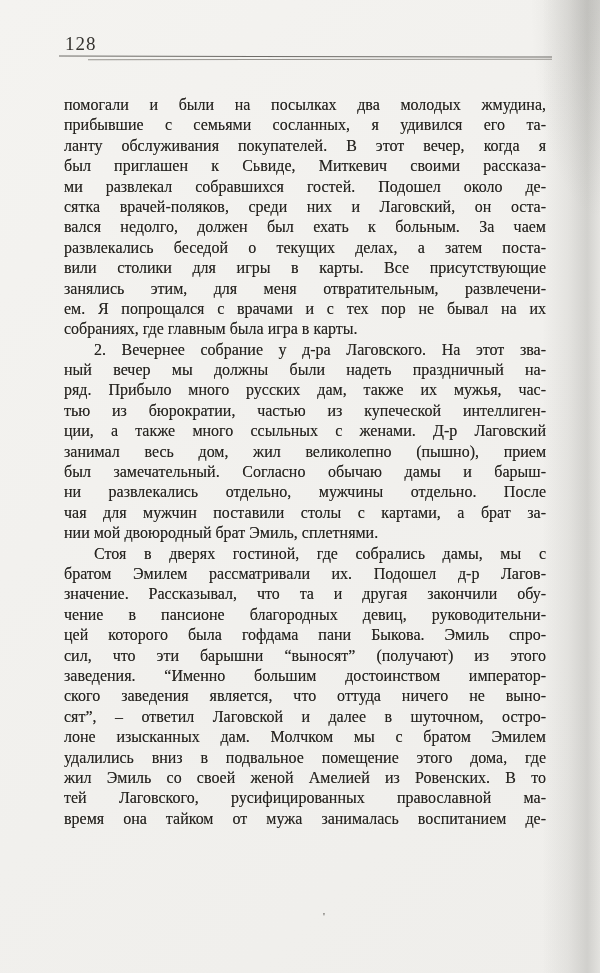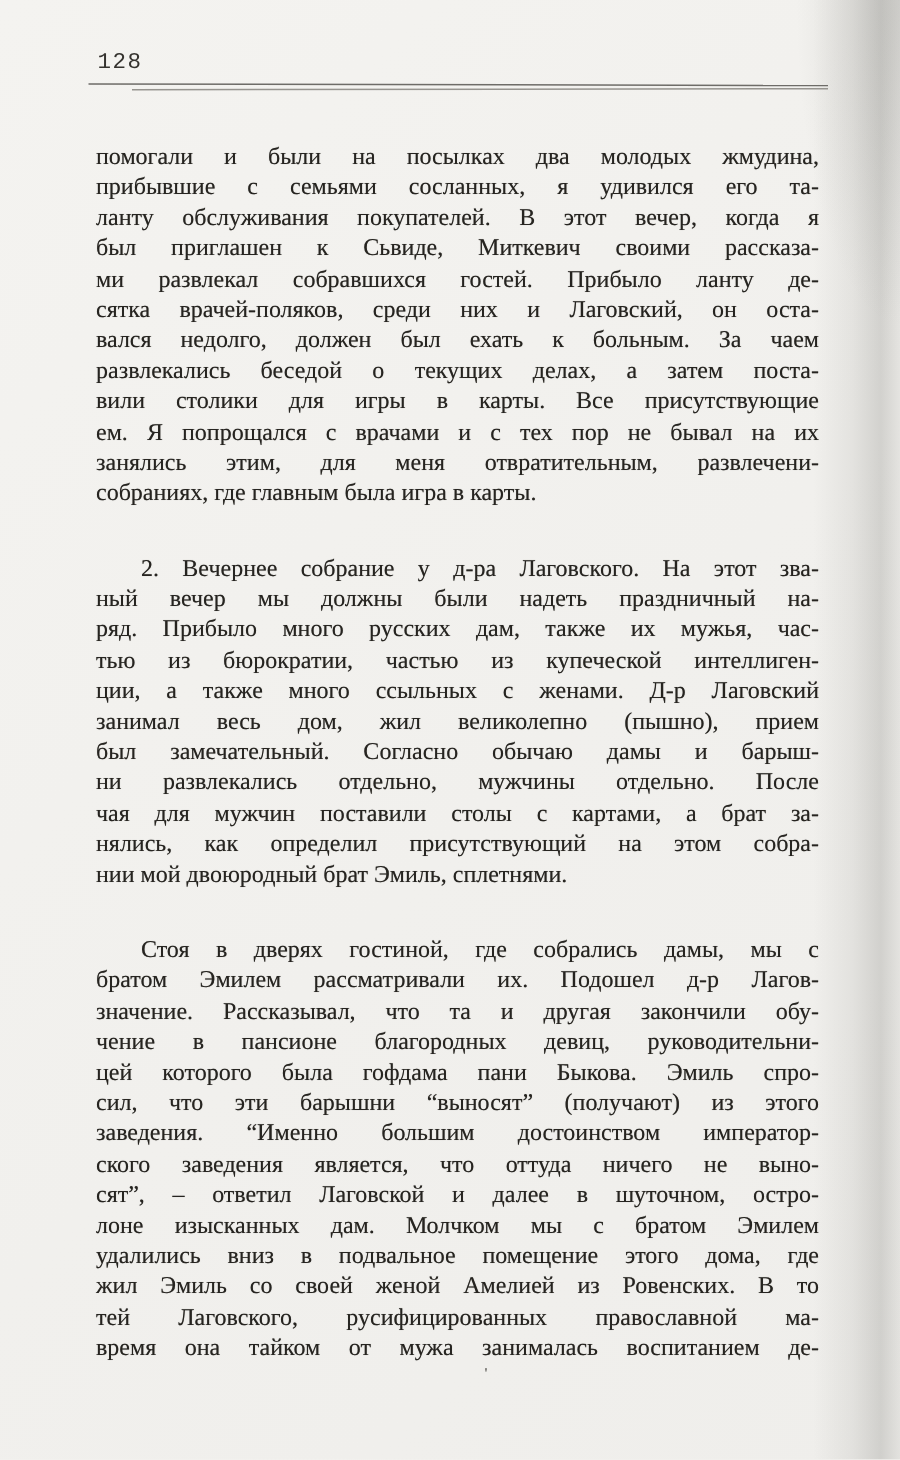--- a/index.html
+++ b/index.html
@@ -27,23 +27,22 @@
   }
   .scan-shadow-top {
     position: absolute; top: 0; right: 0;
     width: 70px; height: 220px;
     background: radial-gradient(ellipse at 100% 0%,
       rgba(95,95,90,0.18) 0%, rgba(95,95,90,0) 70%);
     pointer-events: none;
   }
   .page-number {
     position: absolute; left: 65px; top: 33px;
-    font-size: 15px; letter-spacing: 1px;
+    font-size: 19px; letter-spacing: 1px;
     color: #35332f;
-    font-family: Liberation Mono, monospace;
   }
   .rule-a {
     position: absolute; left: 59px; top: 56px;
     width: 493px; height: 1px;
     background: #6e6c68;
     transform: rotate(0.12deg);
   }
   .rule-b {
     position: absolute; left: 88px; top: 59px;
     width: 464px; height: 1px;
@@ -64,21 +63,20 @@
     white-space: normal;
     height: 20.4px;
     overflow: visible;
   }
   .line.last {
     text-align: center;
     text-align-last: left;
   }
   .line.indent {
     padding-left: 30px;
-    margin-top: 30px;
   }
   .artifact {
     position: absolute; left: 323px; top: 910px;
     font-size: 11px; color: #4a4844;
     transform: scaleY(0.9);
   }
 </style>
 </head>
 <body>
 
@@ -91,41 +89,40 @@
   <div class="rule-a"></div>
   <div class="rule-b"></div>
 
   <div class="text-block">
 
     <div>
       <div class="line">помогали и были на посылках два молодых жмудина,</div>
       <div class="line">прибывшие с семьями сосланных, я удивился его та-</div>
       <div class="line">ланту обслуживания покупателей. В этот вечер, когда я</div>
       <div class="line">был приглашен к Сьвиде, Миткевич своими рассказа-</div>
-      <div class="line">ми развлекал собравшихся гостей. Прибыло ланту де-</div>
+      <div class="line">ми развлекал собравшихся гостей. Подошел около де-</div>
       <div class="line">сятка врачей-поляков, среди них и Лаговский, он оста-</div>
       <div class="line">вался недолго, должен был ехать к больным. За чаем</div>
       <div class="line">развлекались беседой о текущих делах, а затем поста-</div>
       <div class="line">вили столики для игры в карты. Все присутствующие</div>
+      <div class="line">занялись этим, для меня отвратительным, развлечени-</div>
       <div class="line">ем. Я попрощался с врачами и с тех пор не бывал на их</div>
-      <div class="line">занялись этим, для меня отвратительным, развлечени-</div>
       <div class="line last">собраниях, где главным была игра в карты.</div>
     </div>
 
     <div>
       <div class="line indent">2. Вечернее собрание у д-ра Лаговского. На этот зва-</div>
       <div class="line">ный вечер мы должны были надеть праздничный на-</div>
       <div class="line">ряд. Прибыло много русских дам, также их мужья, час-</div>
       <div class="line">тью из бюрократии, частью из купеческой интеллиген-</div>
       <div class="line">ции, а также много ссыльных с женами. Д-р Лаговский</div>
       <div class="line">занимал весь дом, жил великолепно (пышно), прием</div>
       <div class="line">был замечательный. Согласно обычаю дамы и барыш-</div>
       <div class="line">ни развлекались отдельно, мужчины отдельно. После</div>
       <div class="line">чая для мужчин поставили столы с картами, а брат за-</div>
-      <div class="line">нялись, как определил присутствующий на этом собра-</div>
       <div class="line last">нии мой двоюродный брат Эмиль, сплетнями.</div>
     </div>
 
     <div>
       <div class="line indent">Стоя в дверях гостиной, где собрались дамы, мы с</div>
       <div class="line">братом Эмилем рассматривали их. Подошел д-р Лагов-</div>
       <div class="line">значение. Рассказывал, что та и другая закончили обу-</div>
       <div class="line">чение в пансионе благородных девиц, руководительни-</div>
       <div class="line">цей которого была гофдама пани Быкова. Эмиль спро-</div>
       <div class="line">сил, что эти барышни “выносят” (получают) из этого</div>

